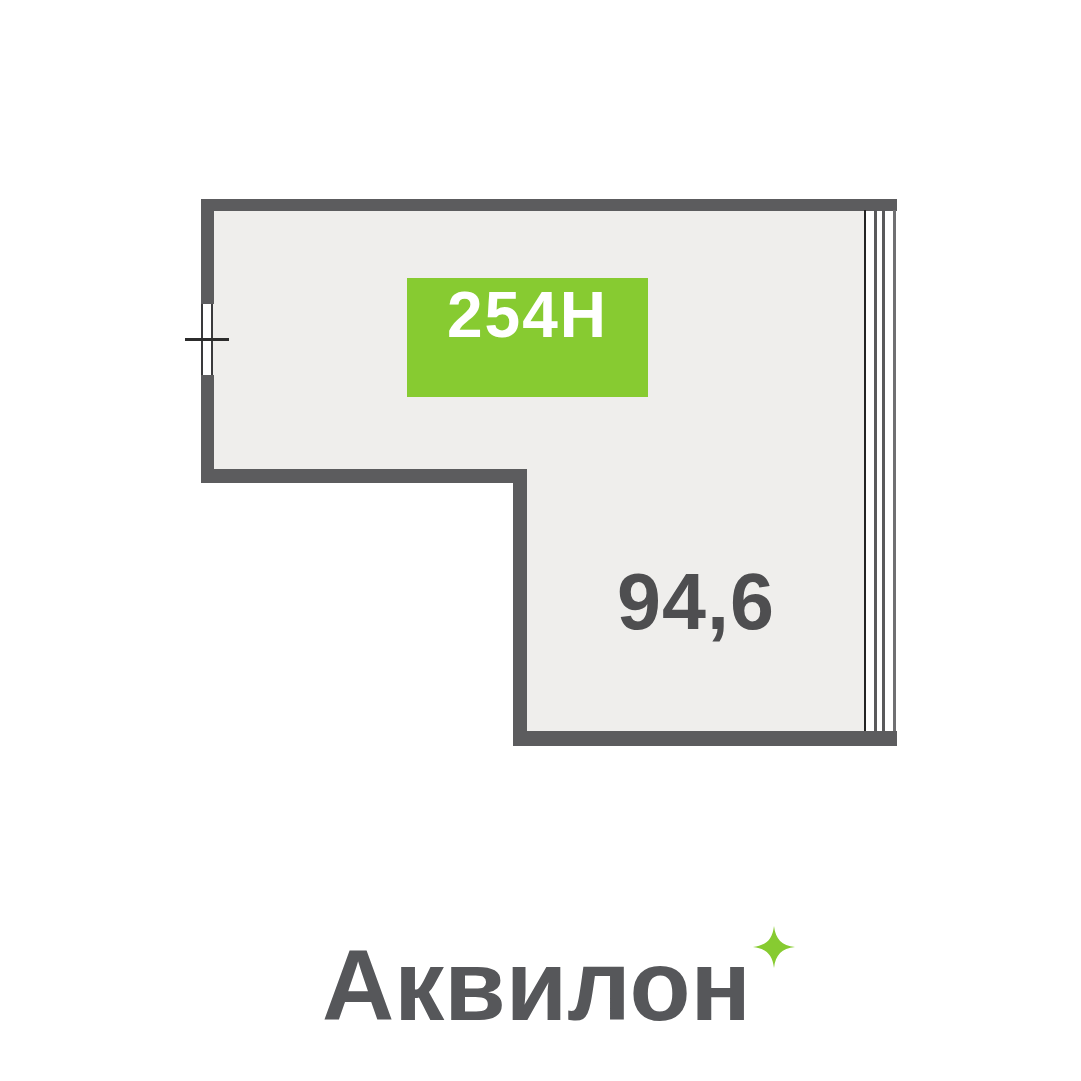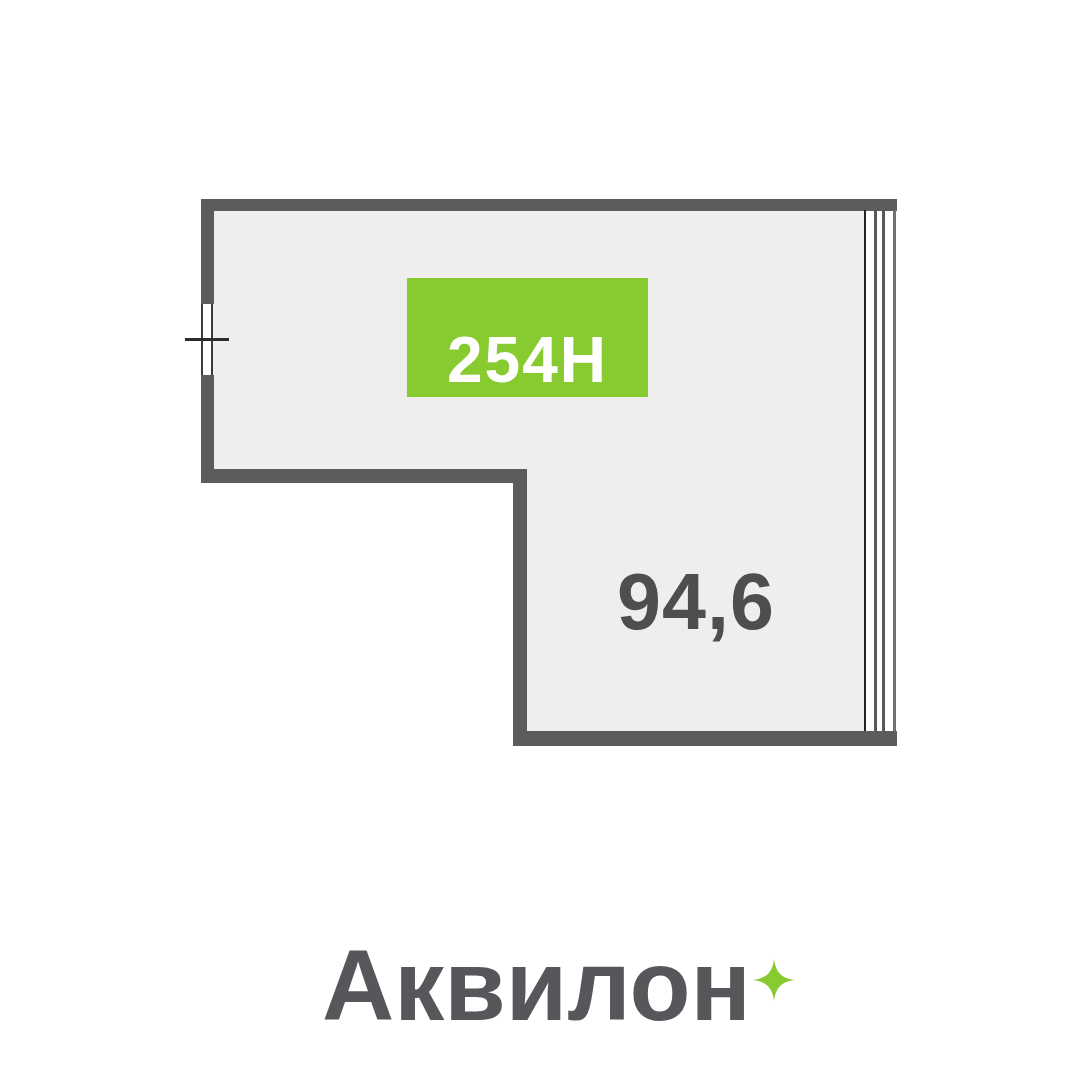--- a/index.html
+++ b/index.html
@@ -41,21 +41,21 @@
   .glz { top: 210px; height: 521px; }
   .glz-a { left: 864px; width: 2px;  background: #242424; }
   .glz-b { left: 874px; width: 3px;  background: #59595b; }
   .glz-c { left: 882px; width: 3px;  background: #59595b; }
   .glz-d { left: 893px; width: 3px;  background: #707072; }
 
   
   .unit-badge {
     left: 407px; top: 278px; width: 241px; height: 119px;
     background: #87cb31;
-    display: flex; align-items: flex-end; justify-content: center;
+    display: flex; align-items: flex-start; justify-content: center;
     color: #ffffff;
     font-size: 64px;
     font-weight: 700;
     letter-spacing: 2px;
     cursor: pointer;
   }
 
   
   .area-label {
     left: 556px; top: 562px; width: 280px;
@@ -63,21 +63,21 @@
     color: #4e4e50;
     font-size: 79px;
     font-weight: 700;
     line-height: 1;
     letter-spacing: 1px;
   }
 
   
   .brand {
     left: 0; top: 935px; width: 1081px;
-    display: flex; justify-content: center; align-items: center; padding-left: 36px;
+    display: flex; justify-content: center; align-items: flex-start; padding-left: 36px;
   }
   .brand-text {
     color: #56575a;
     font-size: 100px;
     font-weight: 700;
     line-height: 1;
     letter-spacing: 0px;
   }
   .brand-sparkle { width: 42px; height: 44px; margin-left: 2px; margin-top: -10px; }
 </style>

